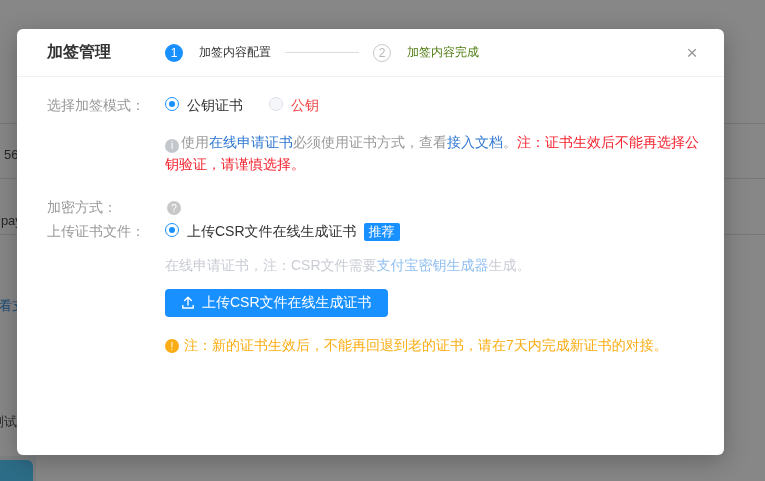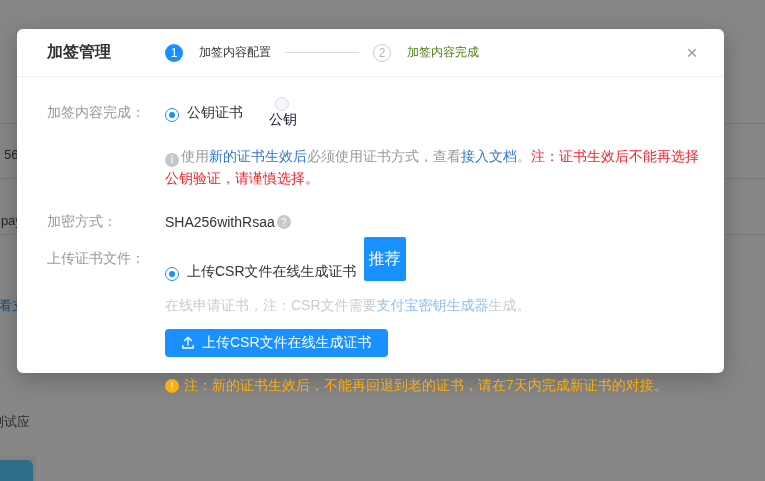--- a/index.html
+++ b/index.html
@@ -16,21 +16,21 @@
   .bg-frag.fipay { left:-2px; top:213px; }
   .bg-frag.fview { left:-14px; top:297px; color:#2f8ce0; }
   .bg-frag.ftest { left:-9px;  top:413px; color:#555; }
   .bg-card { position:absolute; left:-6px; top:456px; width:42px; height:30px; background:#eef1f5; }
   .bg-btn  { position:absolute; left:-9px; top:460px; width:42px; height:28px;
              background:#55cfff; border-radius:6px; }
   
   .overlay { position:absolute; inset:0; background:rgba(0,0,0,0.47); z-index:5; }
   
   .modal {
-    position:absolute; left:17px; top:29px; width:707px; height:344px; z-index:10;
+    position:absolute; left:17px; top:29px; width:707px; height:426px; z-index:10;
     background:#fff; border-radius:6px; box-shadow:0 6px 24px rgba(0,0,0,0.25);
   }
   .modal-header {
     position:relative; display:flex; align-items:center;
     height:48px; padding:0 30px; border-bottom:1px solid #f0f0f0;
   }
   .modal-title { font-size:16px; font-weight:bold; color:#333; }
   .steps { display:flex; align-items:center; margin-left:54px; }
   .step { display:flex; align-items:center; }
   .step-circle {
@@ -42,48 +42,48 @@
   .step-label { margin-left:16px; font-size:12px; color:#333; }
   .step.pending .step-label { color:#4d7c0f; }
   .step-connector { width:74px; height:1px; background:#dcdcdc; margin:0 14px; }
   .close-btn {
     position:absolute; right:20px; top:12px; font-size:19px; color:#999;
     line-height:24px; width:24px; text-align:center; cursor:pointer;
   }
   .modal-body { padding:20px 30px 0; font-size:14px; }
   .form-row { display:flex; align-items:center; }
   .form-label { width:118px; flex-shrink:0; font-size:14px; color:#999; }
-  .radio-item { display:flex; align-items:flex-end; margin-right:26px; color:#333; cursor:pointer; }
+  .radio-item { display:flex; align-items:flex-start; margin-right:26px; color:#333; cursor:pointer; }
   .radio {
     width:14px; height:14px; border-radius:50%; border:1px solid #ccc; background:#fff;
     display:inline-flex; align-items:center; justify-content:center; margin-right:8px; flex-shrink:0;
   }
   .radio.checked { border-color:#1890ff; }
   .radio.checked::after { content:""; width:6px; height:6px; border-radius:50%; background:#1890ff; }
   .radio.disabled { background:#f5f7fa; border-color:#dcdfe6; }
-  .radio-item.disabled { color:#0f172a; cursor:default;flex-direction:column; }
+  .radio-item.disabled { color:#ef4444; cursor:default; }
   .note { margin:16px 0 0 118px; width:542px; line-height:22px; color:#999; }
   .info-icon {
     display:inline-block; width:14px; height:14px; border-radius:50%; background:#c3c7cc;
     color:#fff; font-size:10px; line-height:14px; text-align:center;
     margin-right:2px; vertical-align:-2px; font-style:normal;
   }
   .note a, .link { color:#3077d1; text-decoration:none; cursor:pointer; }
   .note .warn-red { color:#f5222d; }
   .row-encrypt { margin-top:24px; }
   .encrypt-value { color:#333; display:flex; align-items:center; }
   .help-icon {
     width:14px; height:14px; border-radius:50%; background:#c8c8c8; color:#fff;
     font-size:10px; display:inline-flex; align-items:center; justify-content:center;
     margin-left:2px; cursor:pointer;
   }
   .row-upload { margin-top:6px; }
   .badge {
-    background:#1890ff; color:#fff; font-size:16px; line-height:18px;
-    padding:13px 5px; border-radius:2px; margin-left:7px;
+    background:#1890ff; color:#fff; font-size:13px; line-height:18px;
+    padding:0 5px; border-radius:2px; margin-left:7px;
   }
   .hint { margin:16px 0 0 118px; color:#c9ccd4; }
   .hint .light-link { color:#8fbef0; cursor:pointer;text-align:center; }
   .upload-btn {
     margin:14px 0 0 118px; height:28px; padding:0 16px;
     display:inline-flex; align-items:center; gap:7px;
     background:#1890ff; border:none; border-radius:4px;
     color:#fff; font-size:14px; cursor:pointer;
     font-family:"Liberation Sans","DejaVu Sans",sans-serif;
   }
@@ -129,41 +129,40 @@
         </div>
       </div>
 
       <div class="close-btn">×</div>
     </div>
 
     <div class="modal-body">
 
       
       <div class="form-row">
-        <div class="form-label">加签内容完成：</div>
+        <div class="form-label">选择加签模式：</div>
         <div class="radio-item">
           <span class="radio checked"></span>
           <span>公钥证书</span>
         </div>
         <div class="radio-item disabled">
           <span class="radio disabled"></span>
           <span>公钥</span>
         </div>
       </div>
 
       
       <div class="note">
-        <i class="info-icon">i</i><span>使用</span><a>新的证书生效后</a><span>必须使用证书方式，查看</span><a>接入文档</a><span>。</span><span class="warn-red">注：证书生效后不能再选择公钥验证，请谨慎选择。</span>
+        <i class="info-icon">i</i><span>使用</span><a>在线申请证书</a><span>必须使用证书方式，查看</span><a>接入文档</a><span>。</span><span class="warn-red">注：证书生效后不能再选择公钥验证，请谨慎选择。</span>
       </div>
 
       
       <div class="form-row row-encrypt">
         <div class="form-label">加密方式：</div>
         <div class="encrypt-value">
-          <span>SHA256withRsaa</span>
           <span class="help-icon">?</span>
         </div>
       </div>
 
       
       <div class="form-row row-upload">
         <div class="form-label">上传证书文件：</div>
         <div class="radio-item">
           <span class="radio checked"></span>
           <span>上传CSR文件在线生成证书</span>

